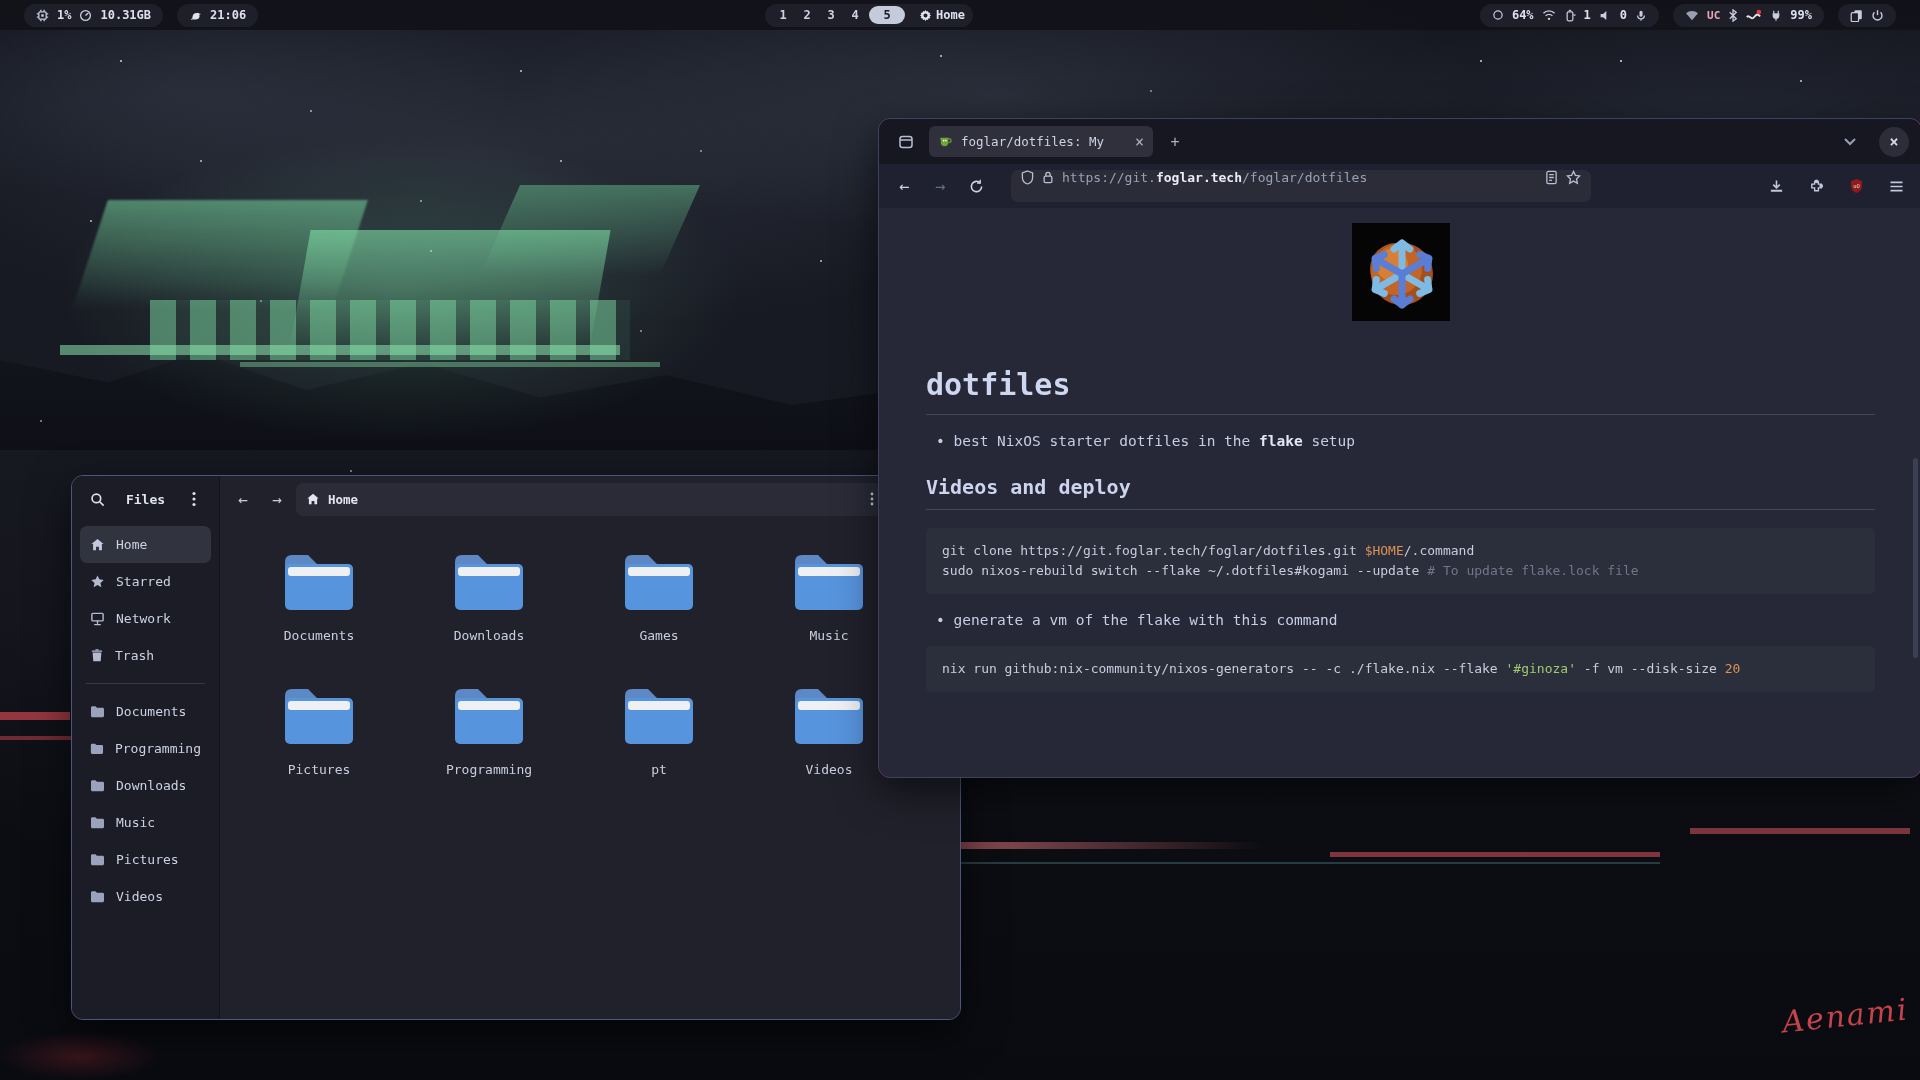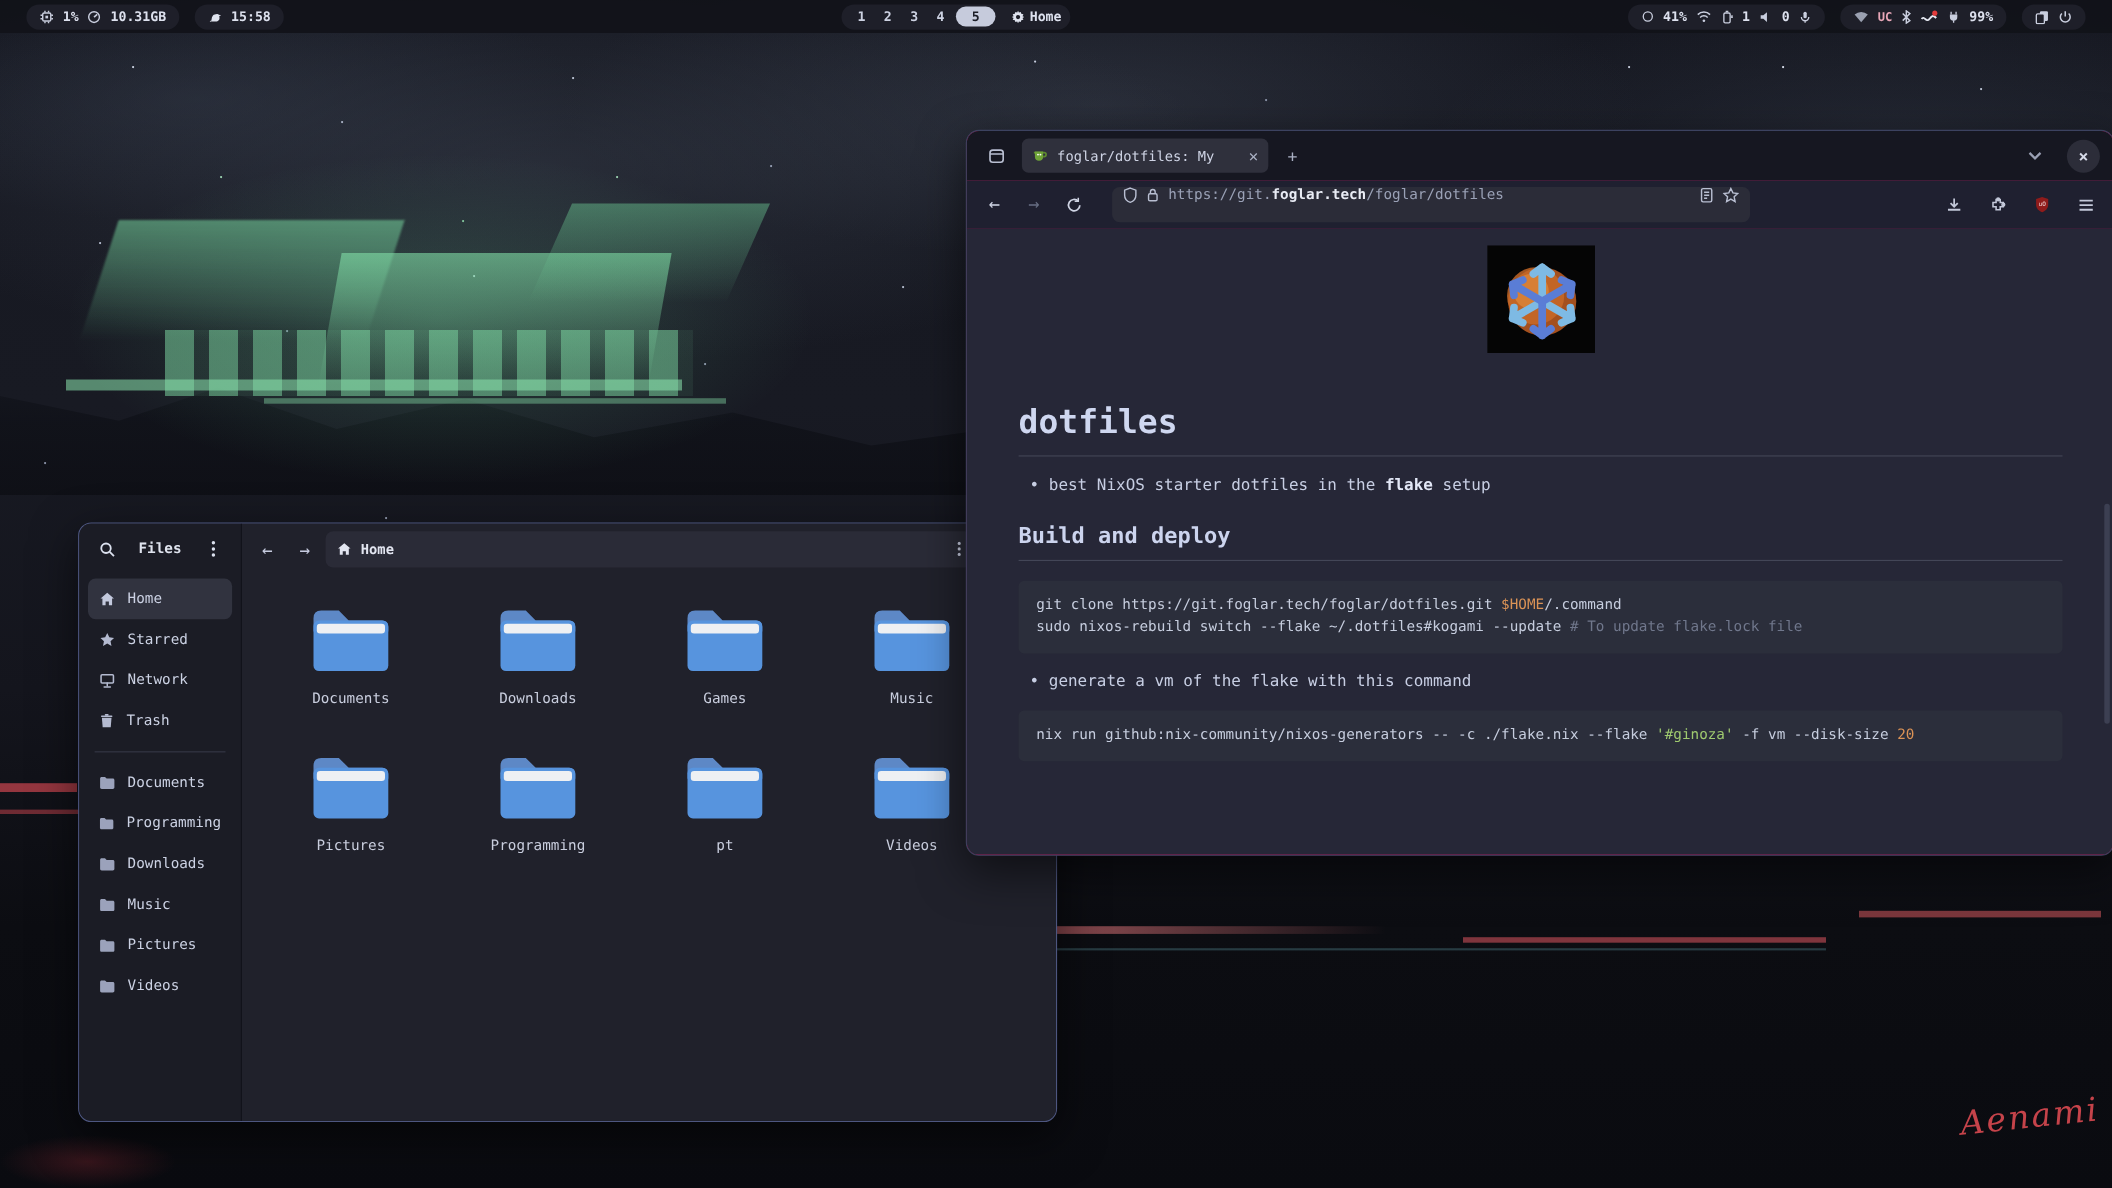--- a/index.html
+++ b/index.html
@@ -182,21 +182,21 @@
       </svg>
       <span>10.31GB</span>
     </div>
     <div class="pill">
       <svg width="13" height="13" viewBox="0 0 16 16" fill="#dfe3ee">
         <path d="M4 13c0-4 1-8 5-8 2.5 0 4 1.8 4 4 0 3-2.5 4-5 4z"></path>
         <circle cx="10.6" cy="6.6" r="2.1"></circle>
           <path d="M12.4 5.4l2.4.8-2.2 1z"></path>
         <path d="M4 13l-2 .6L4 11z"></path>
       </svg>
-      <span>15:58</span>
+      <span>21:06</span>
     </div>
   </div>
 
   <div class="tb-group">
     <div class="pill" style="gap:4px; padding:0 8px;">
       <span class="ws-num">1</span>
       <span class="ws-num">2</span>
       <span class="ws-num">3</span>
       <span class="ws-num">4</span>
       <span class="ws-num ws-active">5</span>
@@ -207,21 +207,21 @@
       </svg>
       <span>Home</span>
     </div>
   </div>
 
   <div class="tb-group">
     <div class="pill">
       <svg width="12" height="12" viewBox="0 0 16 16" fill="none" stroke="#c9cede" stroke-width="1.6">
           <circle cx="8" cy="8" r="5.5"></circle>
         </svg>
-      <span>41%</span>
+      <span>64%</span>
       <svg width="14" height="12" viewBox="0 0 16 14" fill="none" stroke="#c9cede" stroke-width="1.6">
         <path d="M1.5 5a9 9 0 0113 0M4 8a5.6 5.6 0 018 0"></path>
           <circle cx="8" cy="11.5" r="1.4" fill="#c9cede" stroke="none"></circle>
       </svg>
       <svg width="12" height="13" viewBox="0 0 14 16" fill="none" stroke="#c9cede" stroke-width="1.5">
         <rect x="3.5" y="3.5" width="7" height="11" rx="1.5"></rect>
           <path d="M5.5 1.8h3"></path>
           <path d="M11.5 6.5l2 2m0-2l-2 2" stroke-width="1.2"></path>
       </svg>
       <span>1</span>
@@ -558,21 +558,21 @@
           </g>
         </svg>
       </div>
 
       <div class="md-h1">dotfiles</div>
 
       <ul class="md-ul">
         <li><span>best NixOS starter dotfiles in the </span><b>flake</b><span> setup</span></li>
       </ul>
 
-      <div class="md-h2">Build and deploy</div>
+      <div class="md-h2">Videos and deploy</div>
 
 
       <div class="codeblock">
         <div><span>git clone https://git.foglar.tech/foglar/dotfiles.git </span><span class="tok-var">$HOME</span><span>/.command</span></div>
         <div><span>sudo nixos-rebuild switch --flake ~/.dotfiles#kogami --update </span><span class="tok-comment"># To update flake.lock file</span></div>
       </div>
 
       <ul class="md-ul">
         <li>generate a vm of the flake with this command</li>
       </ul>

